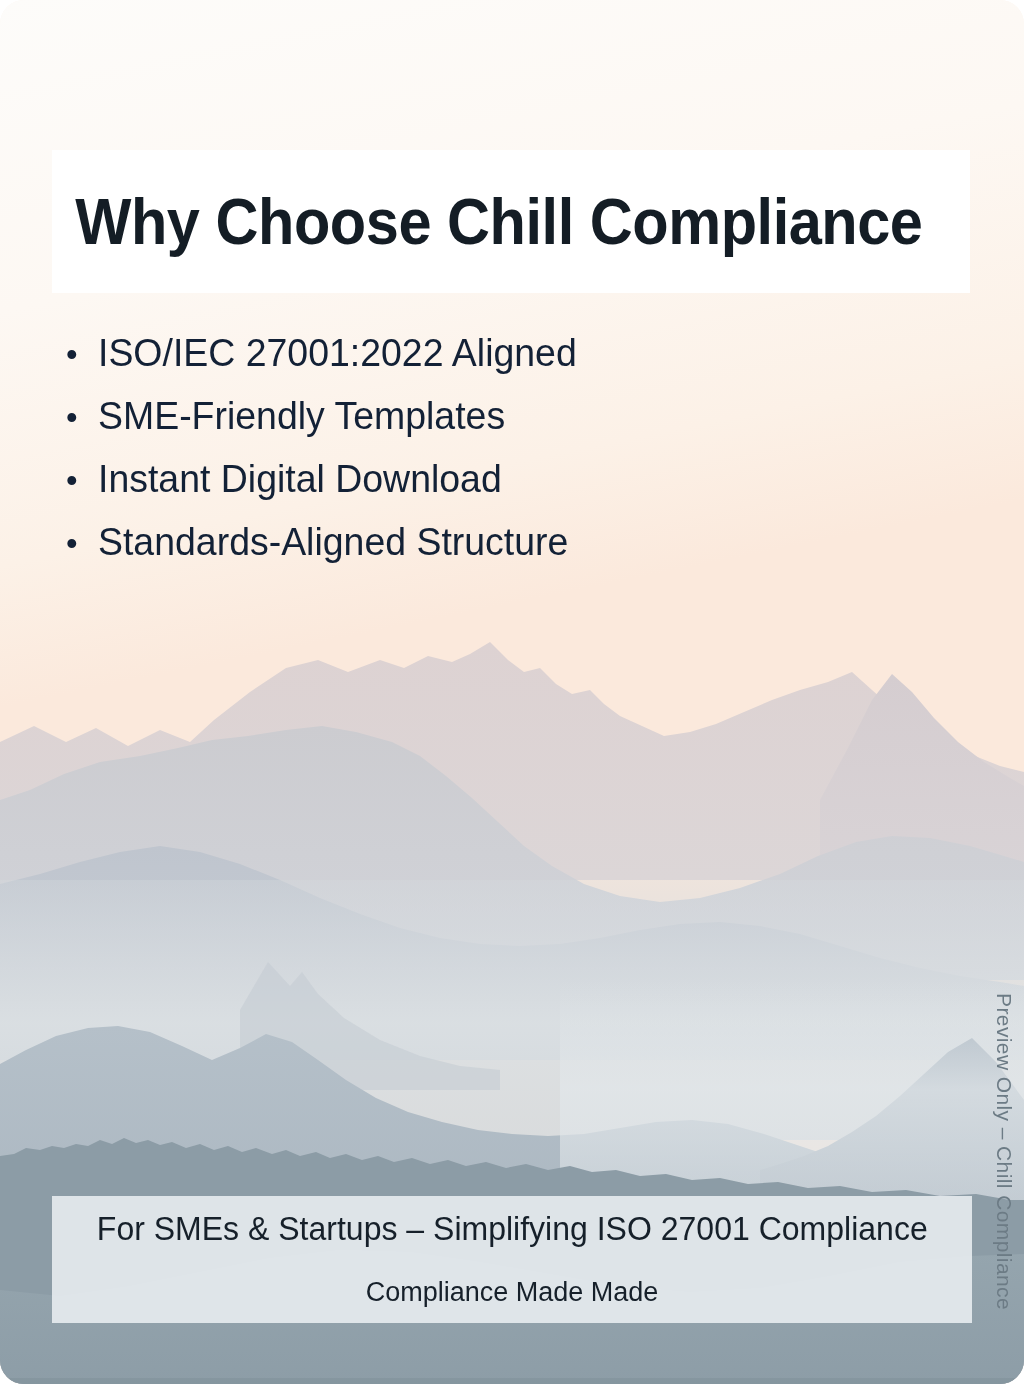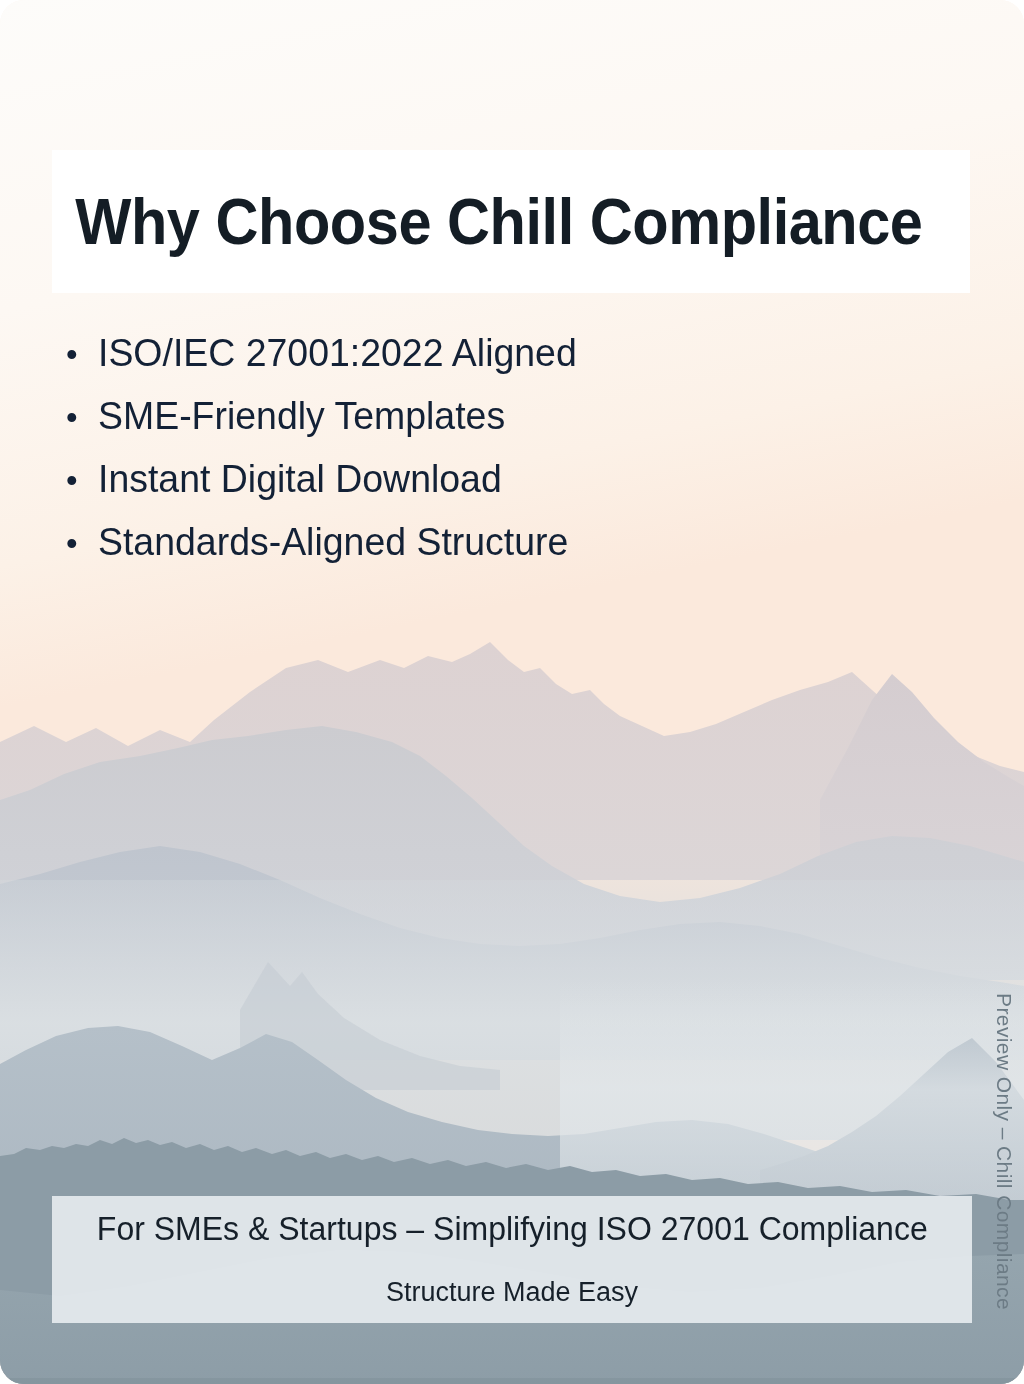--- a/index.html
+++ b/index.html
@@ -261,18 +261,18 @@
       <span class="bullet-label">Instant Digital Download</span>
     </li>
     <li class="bullet-item">
       <span class="bullet-dot">•</span>
       <span class="bullet-label">Standards-Aligned Structure</span>
     </li>
   </ul>
 
   <div class="footer-band">
     <div class="footer-primary">For SMEs &amp; Startups – Simplifying ISO 27001 Compliance</div>
-    <div class="footer-secondary">Structure Made Easy</div>
+    <div class="footer-secondary">Compliance Made Made</div>
   </div>
 
   <div class="watermark">Preview Only – Chill Compliance</div>
 
 </div>
 
 </body></html>

